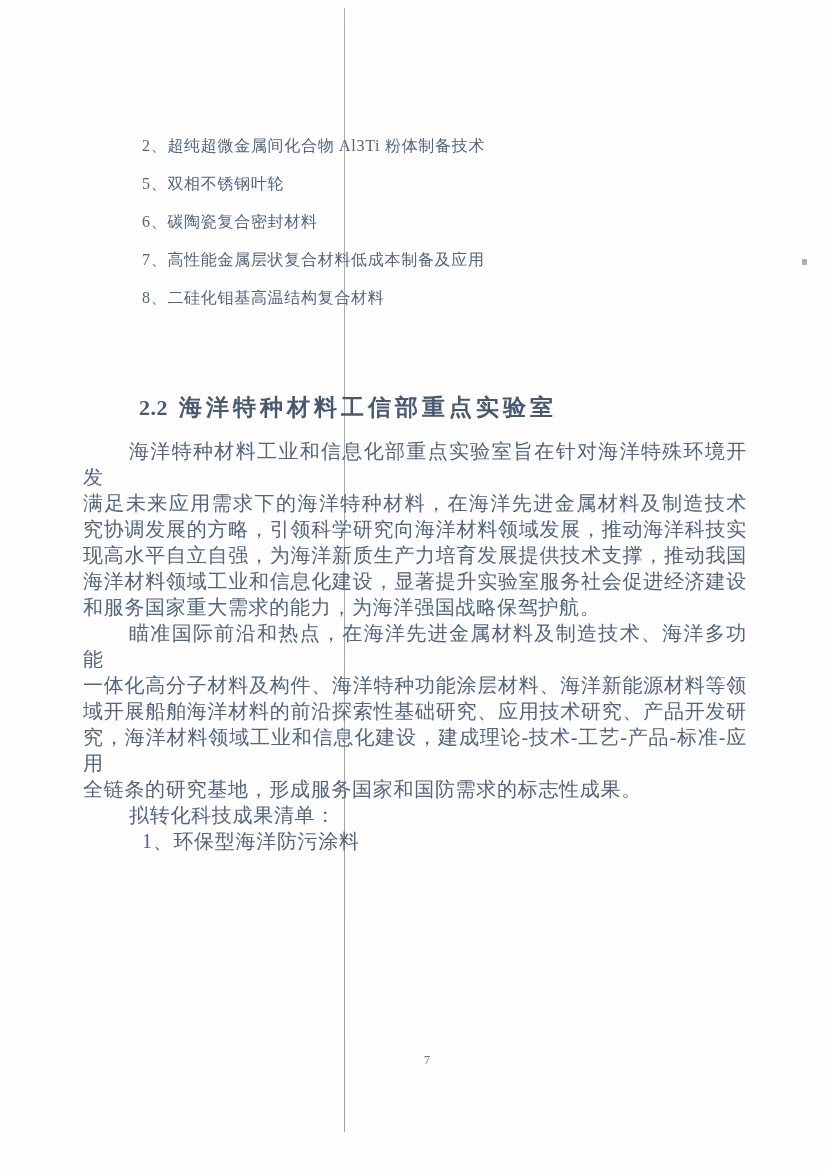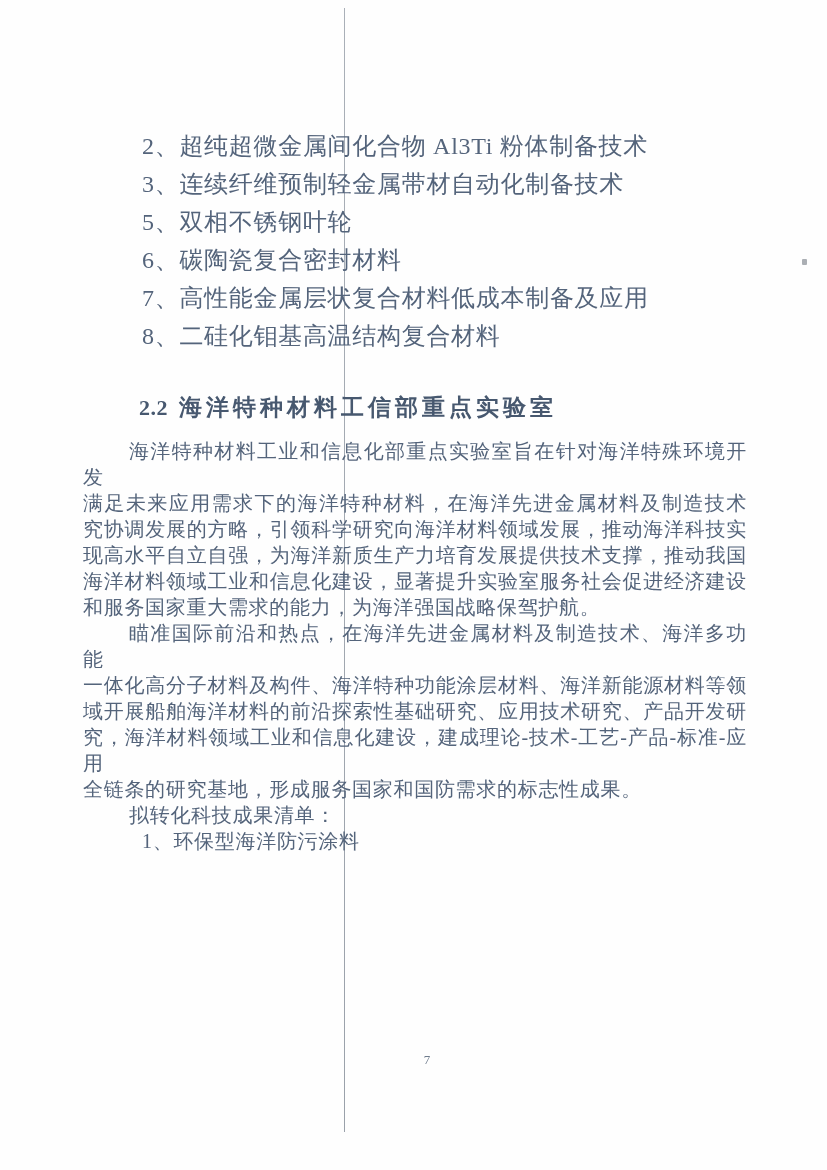--- a/index.html
+++ b/index.html
@@ -25,21 +25,21 @@
     height: 1124px;
     background: linear-gradient(#aab0b8, #9aa1aa);
     z-index: 1;
   }
   
   .top-list {
     position: absolute;
     left: 142px;
     top: 127px;
     width: 620px;
-    font-size: 24px;
+    font-size: 16px;
     line-height: 38px;
     letter-spacing: 0.7px;
     z-index: 2;
   }
   .top-list .li { white-space: nowrap; }
   
   .heading {
     position: absolute;
     left: 139px;
     top: 392px;
@@ -108,21 +108,20 @@
 </style>
 </head>
 <body>
 
 <div class="page">
 
   <div class="scan-line"></div>
 
   <div class="top-list">
     <div class="li">2、超纯超微金属间化合物 Al3Ti 粉体制备技术</div>
-    <div class="li">3、连续纤维预制轻金属带材自动化制备技术</div>
     <div class="li">5、双相不锈钢叶轮</div>
     <div class="li">6、碳陶瓷复合密封材料</div>
     <div class="li">7、高性能金属层状复合材料低成本制备及应用</div>
     <div class="li">8、二硅化钼基高温结构复合材料</div>
   </div>
 
   <h2 class="heading">
     <span class="h-num">2.2</span><span class="h-title">海洋特种材料工信部重点实验室</span>
   </h2>
 

